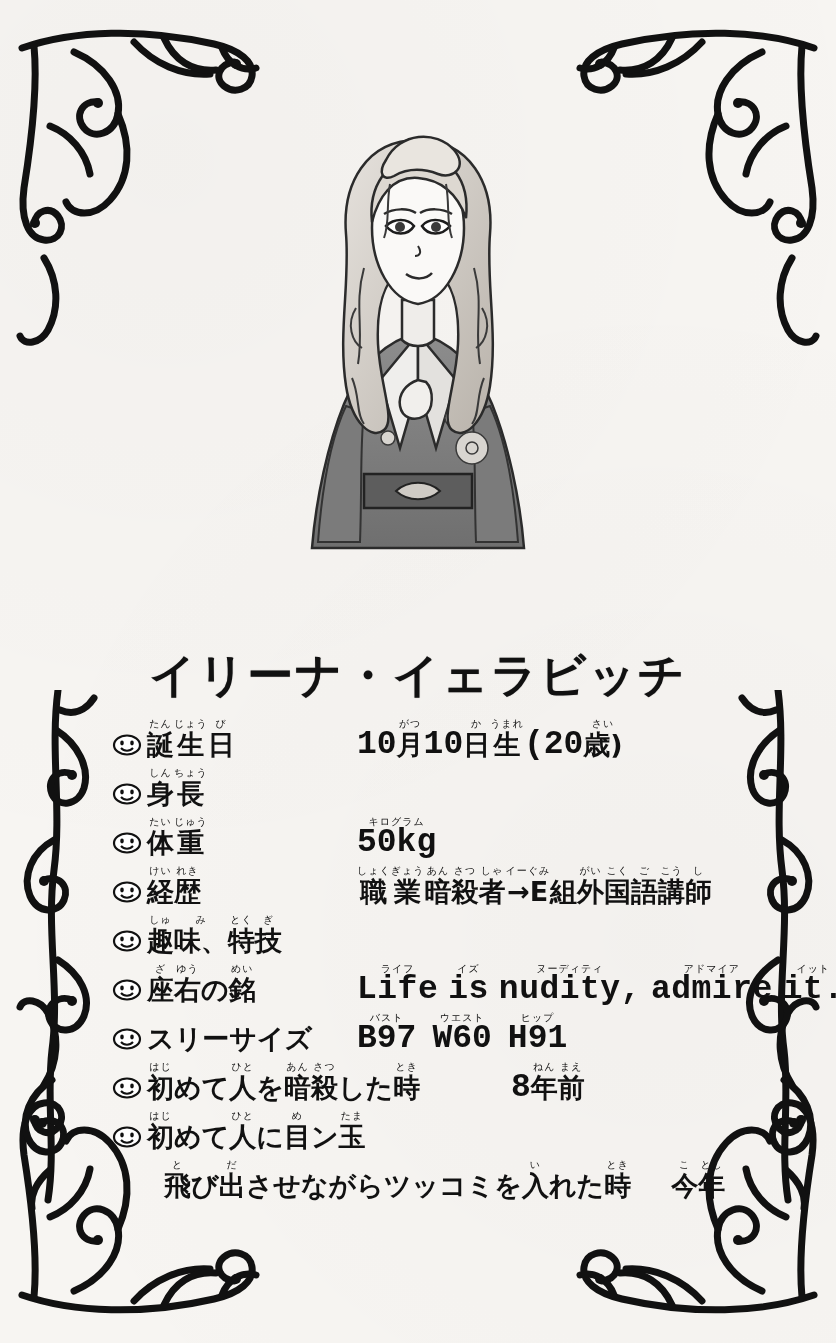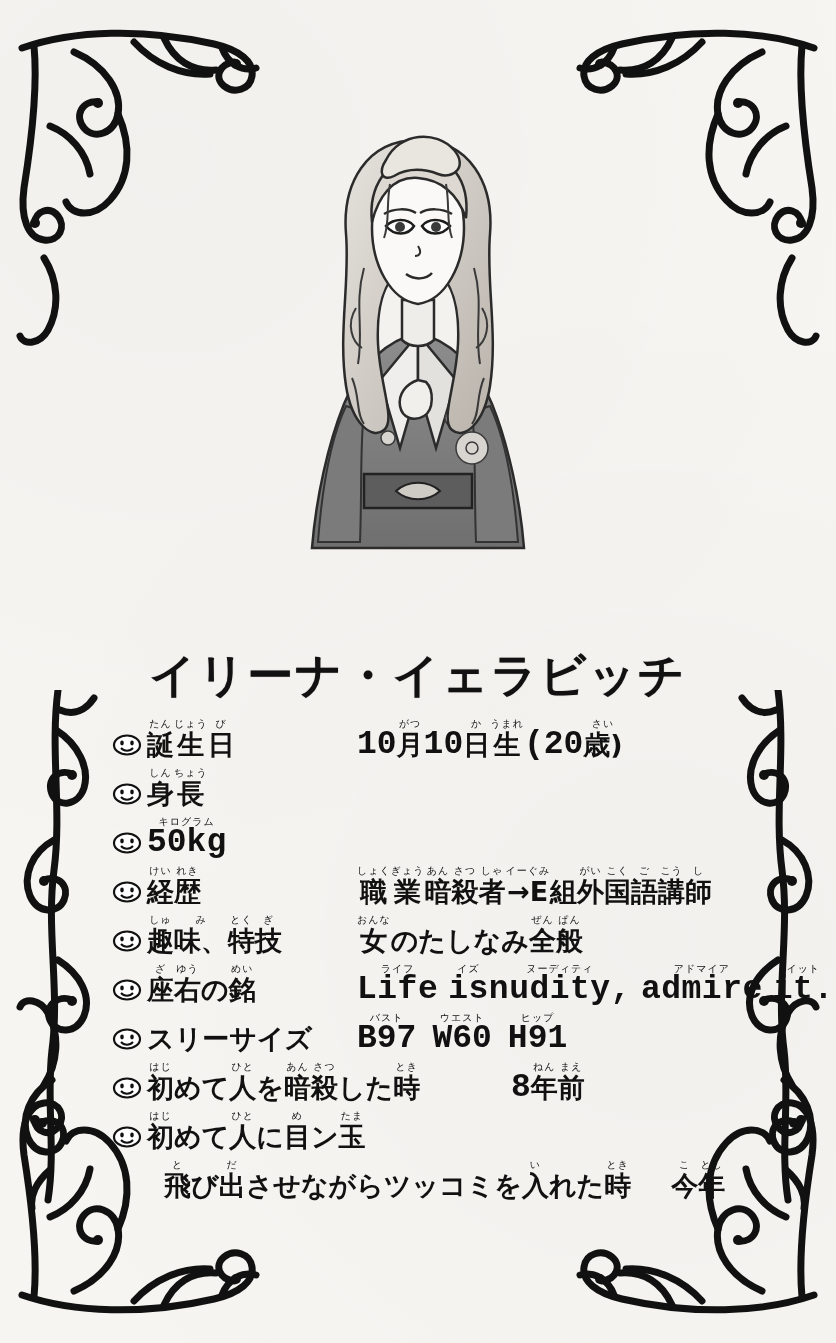--- a/index.html
+++ b/index.html
@@ -426,20 +426,30 @@
       </div>
     </div>
 
     <div class="row">
       <svg class="bullet" viewBox="0 0 30 22">
         <ellipse cx="15" cy="11" rx="13" ry="9.5" fill="#fff" stroke="#111" stroke-width="2.2"></ellipse>
         <ellipse cx="10" cy="9" rx="1.8" ry="2.4" fill="#111"></ellipse>
         <ellipse cx="20" cy="9" rx="1.8" ry="2.4" fill="#111"></ellipse>
         <path d="M9,14 C12,17.5 18,17.5 21,14" fill="none" stroke="#111" stroke-width="2"></path>
       </svg>
+      <div class="label-col">
+        <span class="ruby">
+            <span class="rt">たい</span>
+            <span class="rb">体</span>
+          </span>
+        <span class="ruby">
+            <span class="rt">じゅう</span>
+            <span class="rb">重</span>
+          </span>
+      </div>
       <div class="value-col">
         <span class="ruby val">
             <span class="rt">キログラム</span>
             <span class="rb">50kg</span>
           </span>
       </div>
     </div>
 
     <div class="row">
       <svg class="bullet" viewBox="0 0 30 22">
@@ -528,38 +538,20 @@
           </span>
         <span class="ruby">
             <span class="rt">とく</span>
             <span class="rb">特</span>
           </span>
         <span class="ruby">
             <span class="rt">ぎ</span>
             <span class="rb">技</span>
           </span>
       </div>
-      <div class="value-col">
-        <span class="ruby">
-            <span class="rt">おんな</span>
-            <span class="rb">女</span>
-          </span>
-        <span class="ruby">
-            <span class="rt"></span>
-            <span class="rb">のたしなみ</span>
-          </span>
-        <span class="ruby">
-            <span class="rt">ぜん</span>
-            <span class="rb">全</span>
-          </span>
-        <span class="ruby">
-            <span class="rt">ぱん</span>
-            <span class="rb">般</span>
-          </span>
-      </div>
     </div>
 
     <div class="row">
       <svg class="bullet" viewBox="0 0 30 22">
         <ellipse cx="15" cy="11" rx="13" ry="9.5" fill="#fff" stroke="#111" stroke-width="2.2"></ellipse>
         <ellipse cx="10" cy="9" rx="1.8" ry="2.4" fill="#111"></ellipse>
         <ellipse cx="20" cy="9" rx="1.8" ry="2.4" fill="#111"></ellipse>
         <path d="M9,14 C12,17.5 18,17.5 21,14" fill="none" stroke="#111" stroke-width="2"></path>
       </svg>
       <div class="label-col">
@@ -578,21 +570,21 @@
         <span class="ruby">
             <span class="rt">めい</span>
             <span class="rb">銘</span>
           </span>
       </div>
       <div class="value-col">
         <span class="ruby val" style="margin-right:10px">
             <span class="rt">ライフ</span>
             <span class="rb motto">Life</span>
           </span>
-        <span class="ruby val" style="">
+        <span class="ruby val" style="margin-right:10px">
             <span class="rt">イズ</span>
             <span class="rb motto">is</span>
           </span>
         <span class="ruby val" style="margin-right:10px">
             <span class="rt">ヌーディティ</span>
             <span class="rb motto">nudity,</span>
           </span>
         <span class="ruby val" style="margin-right:10px">
             <span class="rt">アドマイア</span>
             <span class="rb motto">admire</span>

